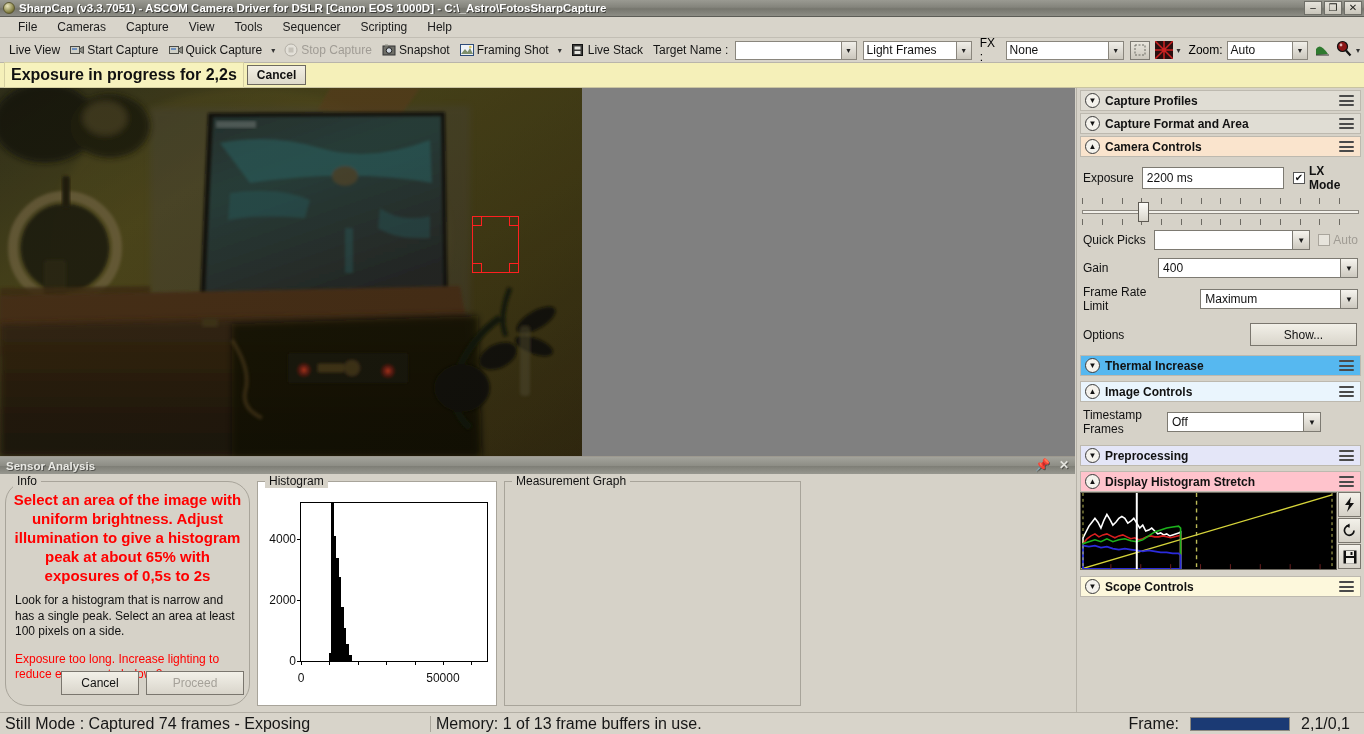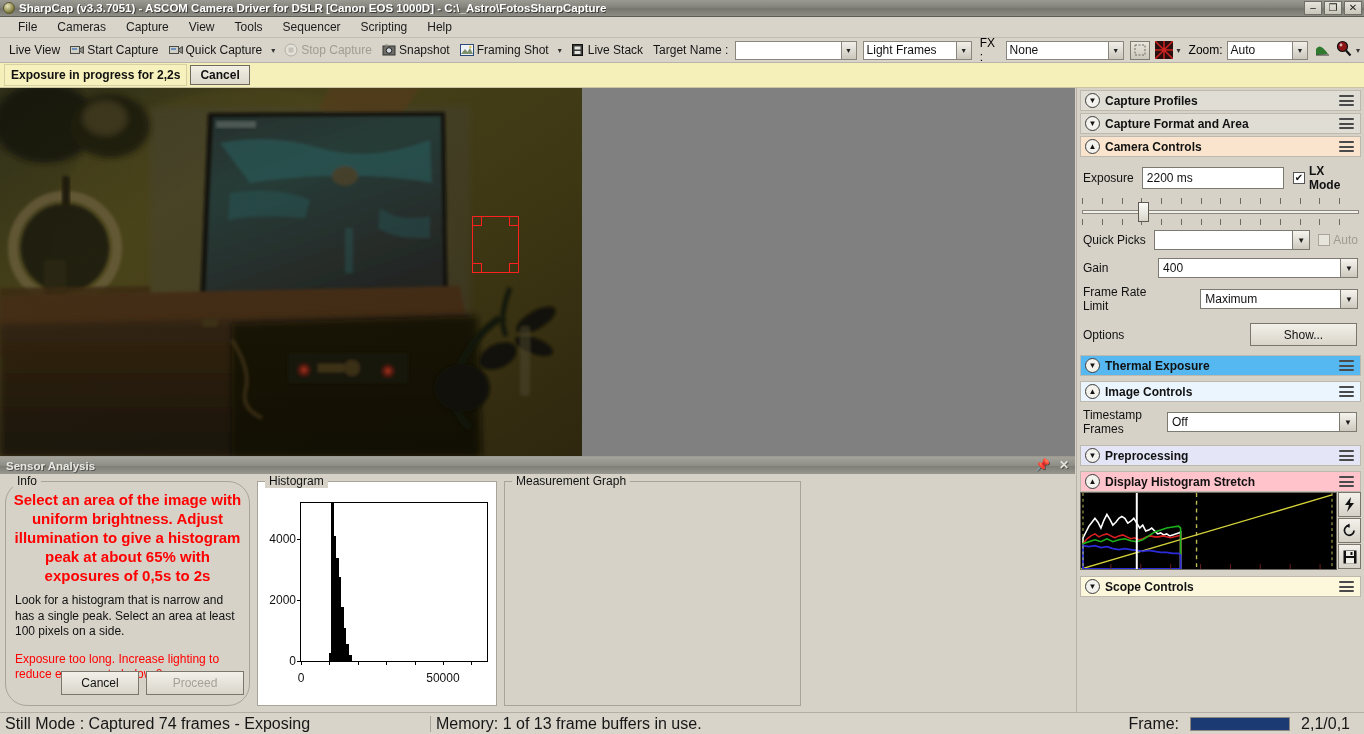--- a/index.html
+++ b/index.html
@@ -74,21 +74,21 @@
     display:flex; align-items:center; justify-content:center; font-size:7px; color:#222;
   }
 
   
   .noticebar {
     position:absolute; left:0; top:63px; width:1364px; height:25px;
     background:#f5f0b9; border-bottom:1px solid #c9c4a1;
     display:flex; align-items:center; padding-left:4px;
   }
   .notice-text {
-    font-weight:bold; font-size:12px; color:#111; padding:3px 6px;
+    font-weight:bold; font-size:16px; color:#111; padding:3px 6px;
     background:#f7f2bd; border:1px solid #d6d0a2;
   }
   .notice-btn {
     margin-left:3px; font-size:12px; font-weight:bold; color:#111;
     background: linear-gradient(to bottom,#f2efe4,#ddd9ca);
     border:1px solid #6e6a60; padding:2px 9px;
   }
 
   
   .preview-wrap {
@@ -590,41 +590,41 @@
       </div>
     </div>
 
     <div class="row" style="margin-top:10px;">
       <span class="lbl" style="width:167px;">Options</span>
       <div class="btn" style="width:107px;height:23px;">Show...</div>
     </div>
 
     <div class="sect-header" style="background:#56b8f0;margin-top:9px;">
       <span class="chev">▼</span>
-      <span class="stitle">Thermal Exposure</span>
+      <span class="stitle">Thermal Increase</span>
       <span class="hamb">
           <i></i>
           <i></i>
           <i></i>
         </span>
     </div>
 
     <div class="sect-header" style="background:#eaf5fd;margin-top:5px;">
       <span class="chev">▲</span>
       <span class="stitle">Image Controls</span>
       <span class="hamb">
           <i></i>
           <i></i>
           <i></i>
         </span>
     </div>
 
     <div class="row" style="margin-top:6px;">
       <span class="lbl" style="width:84px;line-height:14px;">Timestamp Frames</span>
-      <div class="combo" style="width:190px;">
+      <div class="combo" style="width:154px;">
         <span>Off</span>
         <span class="arw">▼</span>
       </div>
     </div>
 
     <div class="sect-header" style="background:#e4e6f8;margin-top:9px;">
       <span class="chev">▼</span>
       <span class="stitle">Preprocessing</span>
       <span class="hamb">
           <i></i>

